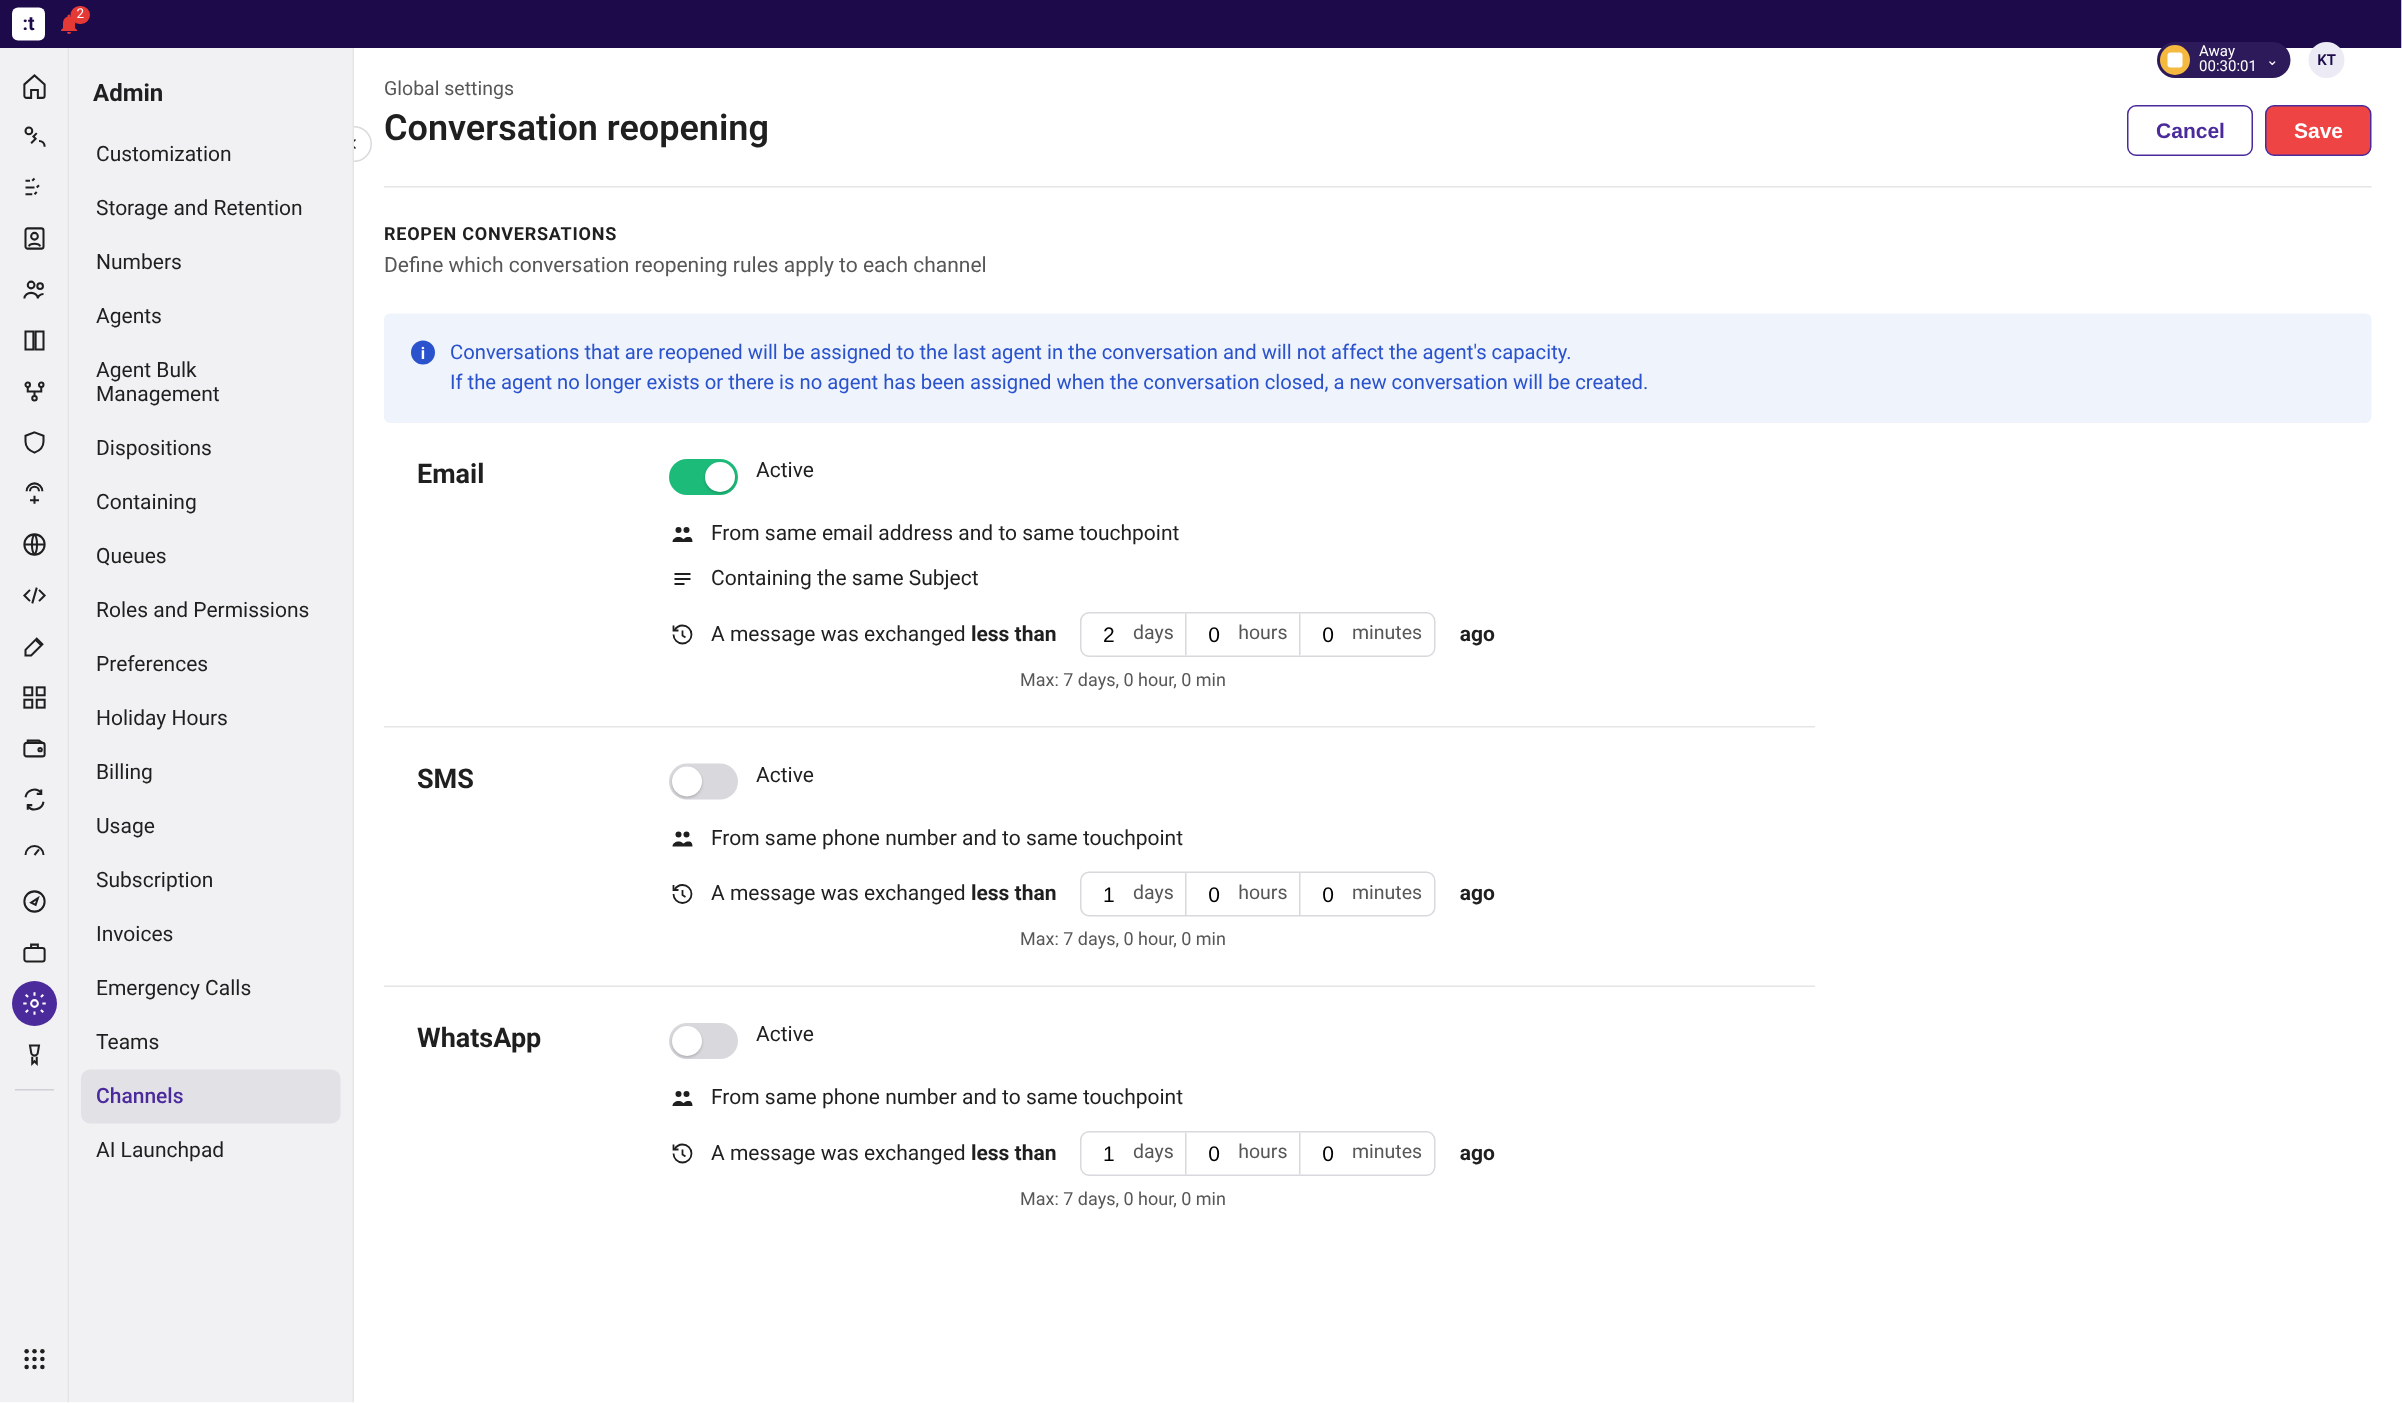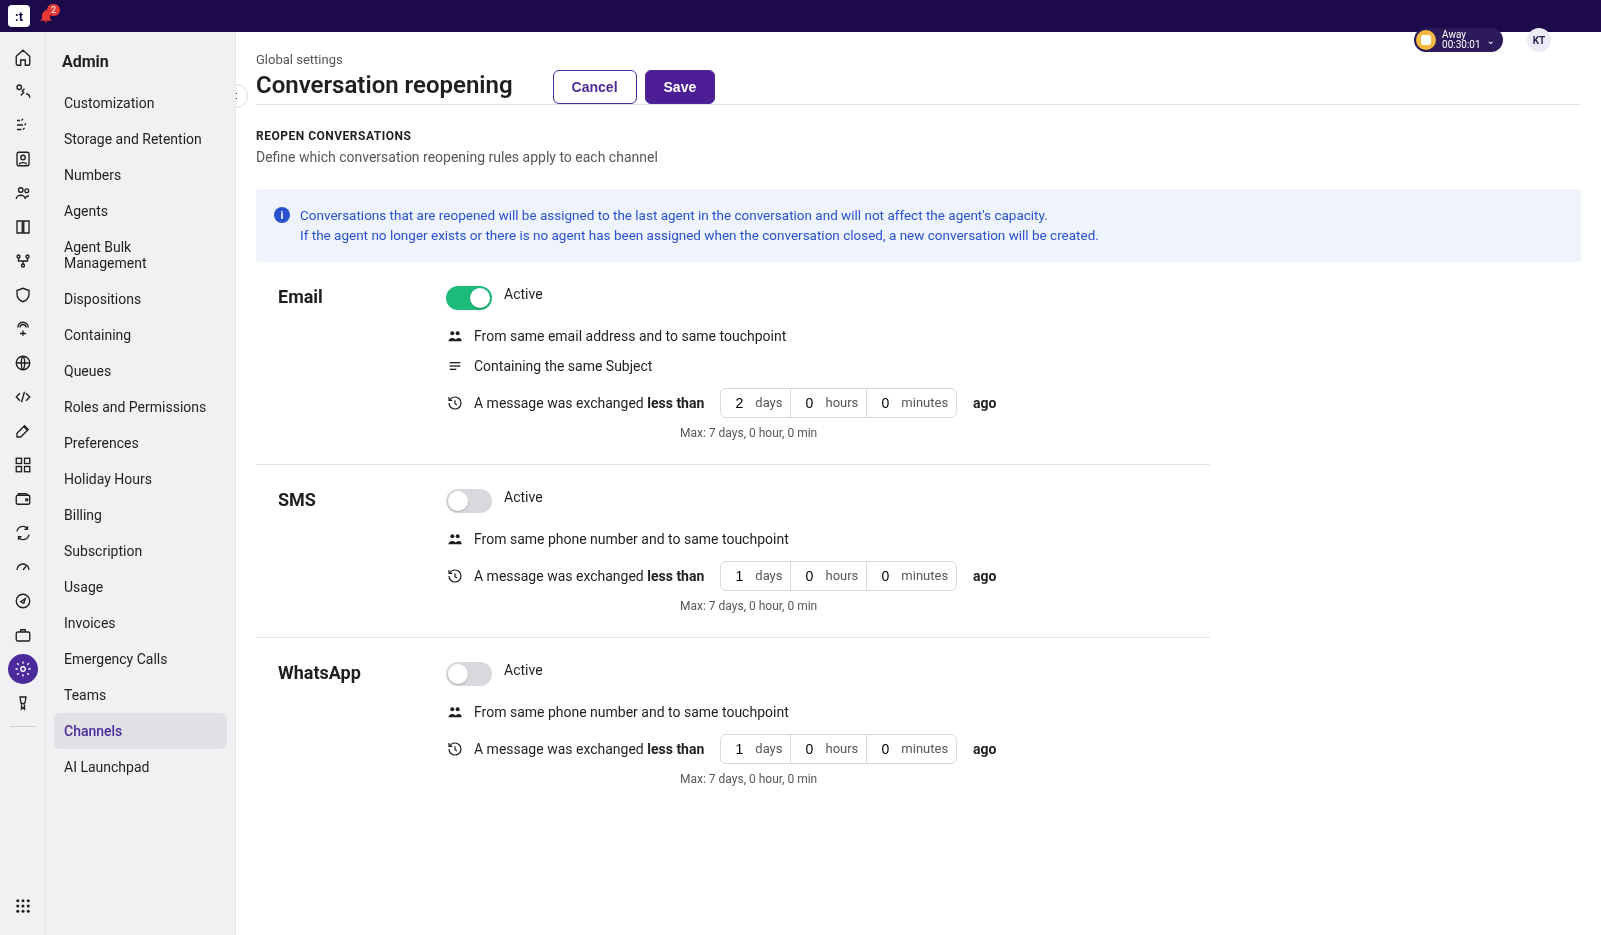--- a/index.html
+++ b/index.html
@@ -3,21 +3,21 @@
 <meta charset="utf-8">
 <style>
 * { box-sizing: border-box; margin: 0; padding: 0; }
 body { font-family: -apple-system, BlinkMacSystemFont, "Segoe UI", Roboto, Helvetica, Arial, sans-serif; font-size: 14px; color: #1f1f1f; background: #fff; }
 
 .topbar { height: 32px; background: #1d0a4a; display: flex; align-items: center; padding: 0 8px; justify-content: space-between; }
 .topbar-left { display: flex; align-items: center; gap: 8px; }
 .logo-box { width: 22px; height: 22px; background: #fff; border-radius: 4px; display:flex;align-items:center;justify-content:center;color:#1d0a4a;font-weight:bold;font-size:13px;}
 .bell-wrap { position: relative; color: #fff; }
 .bell-badge { position: absolute; top: -4px; right: -6px; background: #e53935; color: #fff; font-size: 9px; border-radius: 8px; padding: 1px 4px; }
-.topbar-right { display: flex; align-items: center; gap: 24px; margin-top: 48px; }
+.topbar-right { display: flex; align-items: center; gap: 12px; margin-top: 48px; }
 .status-pill { background: #2d1a5a; border-radius: 16px; padding: 2px 8px 2px 2px; display: flex; align-items: center; gap: 6px; color: #fff; }
 .status-dot-outer { width: 20px; height: 20px; border-radius: 50%; background: #f6b940; display:flex;align-items:center;justify-content:center;}
 .status-inner-square { width: 10px; height: 10px; background: #fff; border-radius: 2px;}
 .status-text { font-size: 10px; line-height: 10px; }
 .status-clock { font-size: 10px; line-height: 10px; }
 .status-chevron { color:#fff; font-size:10px;}
 .avatar-circle { width: 24px; height: 24px; border-radius: 50%; background: #eceaf5; color:#1d0a4a; display:flex;align-items:center;justify-content:center; font-size:10px; font-weight:600;}
 .panel-icon { color:#fff; }
 
 .app-body { display: flex; height: calc(935px - 32px); }
@@ -29,27 +29,27 @@
 .rail-apps { width:30px;height:30px;display:flex;align-items:center;justify-content:center;cursor:pointer;}
 
 .sidebar { width: 190px; background: #f1f1f3; border-right: 1px solid #e5e5e5; padding: 20px 8px; overflow-y:auto;}
 .sidebar-title { font-size: 16px; font-weight: 700; padding: 0 8px 14px; }
 .sidebar-item { padding: 10px 10px; border-radius: 6px; cursor: pointer; font-size: 14px; }
 .sidebar-item.active { background: #e2e2e6; color: #4b2a9b; font-weight: 500; }
 
 .content { flex: 1; overflow-y: auto; position:relative;}
 .collapse-btn { position:absolute; left:-12px; top:52px; width:24px;height:24px;border-radius:50%;background:#fff;border:1px solid #d8d8dd;display:flex;align-items:center;justify-content:center;cursor:pointer;font-size:12px;z-index:10;}
 .content-inner{ padding: 20px 20px 40px;}
-.page-header { display: flex; align-items: flex-start; border-bottom: 1px solid #e5e5e5;}
+.page-header { display: flex; justify-content: space-between; align-items: flex-start; padding-bottom: 20px; border-bottom: 1px solid #e5e5e5;}
 .crumb { font-size: 13px; color: #575757; }
 .page-title { font-size: 24px; font-weight: 600; margin-top: 4px;}
 .header-actions { display:flex; gap:8px; margin-top: 18px; margin-left: 40px;}
 .btn { border-radius: 6px; padding: 8px 18px; font-size: 14px; font-weight:600; cursor:pointer; }
 .btn-outline { background:#fff; border:1px solid #4b2a9b; color:#4b2a9b; }
-.btn-primary { background:#4c1d95; border:1px solid #4b2a9b; color:#fff; }
+.btn-primary { background:#ef4444; border:1px solid #4b2a9b; color:#fff; }
 
 .section { padding-top: 24px; }
 .section-label { font-size: 12px; letter-spacing: 0.5px; font-weight: 700; color:#1f1f1f;}
 .section-desc { font-size: 14px; color: #575757; margin-top: 6px; }
 
 .info-banner { margin-top: 24px; background: #eef3fc; border-radius: 4px; padding: 16px 18px; display:flex; gap:10px; color:#2952cc; font-size: 13.5px;}
 .info-banner .info-icon{ width:16px;height:16px; flex-shrink:0;border-radius:50%;background:#2952cc;color:#fff;display:flex;align-items:center;justify-content:center;font-size:11px;font-weight:bold;margin-top:2px;}
 .info-banner p { line-height: 1.5; }
 
 .channel-block { display:flex; padding: 24px 0; border-bottom:1px solid #e5e5e5; max-width: 954px;}
@@ -260,22 +260,22 @@
         <div class="sidebar-item">Numbers</div>
         <div class="sidebar-item">Agents</div>
         <div class="sidebar-item">Agent Bulk Management</div>
         <div class="sidebar-item">Dispositions</div>
         <div class="sidebar-item">Containing</div>
         <div class="sidebar-item">Queues</div>
         <div class="sidebar-item">Roles and Permissions</div>
         <div class="sidebar-item">Preferences</div>
         <div class="sidebar-item">Holiday Hours</div>
         <div class="sidebar-item">Billing</div>
+        <div class="sidebar-item">Usage</div>
         <div class="sidebar-item">Subscription</div>
-        <div class="sidebar-item">Usage</div>
         <div class="sidebar-item">Invoices</div>
         <div class="sidebar-item">Emergency Calls</div>
         <div class="sidebar-item">Teams</div>
         <div class="sidebar-item active">Channels</div>
         <div class="sidebar-item">AI Launchpad</div>
       </div>
   </div>
 
   <div class="content">
     <div class="collapse-btn">

